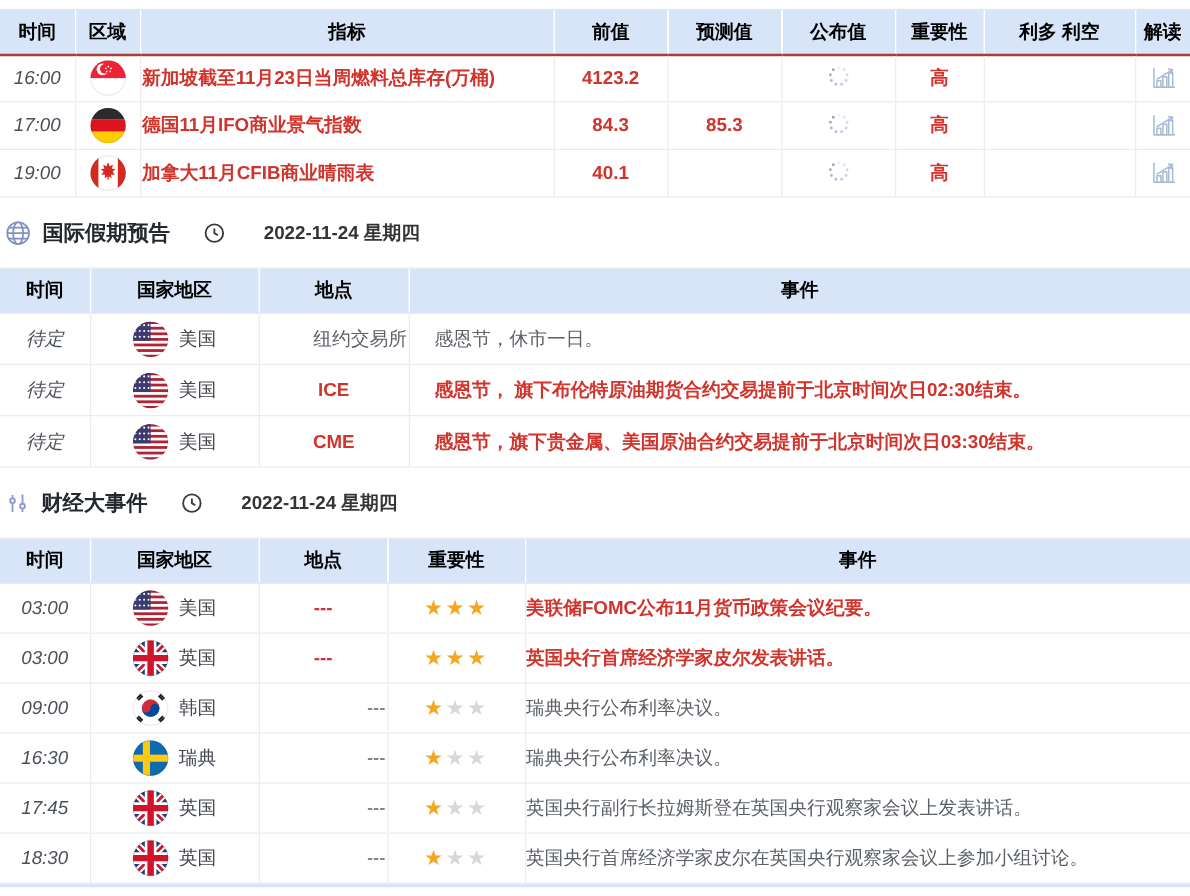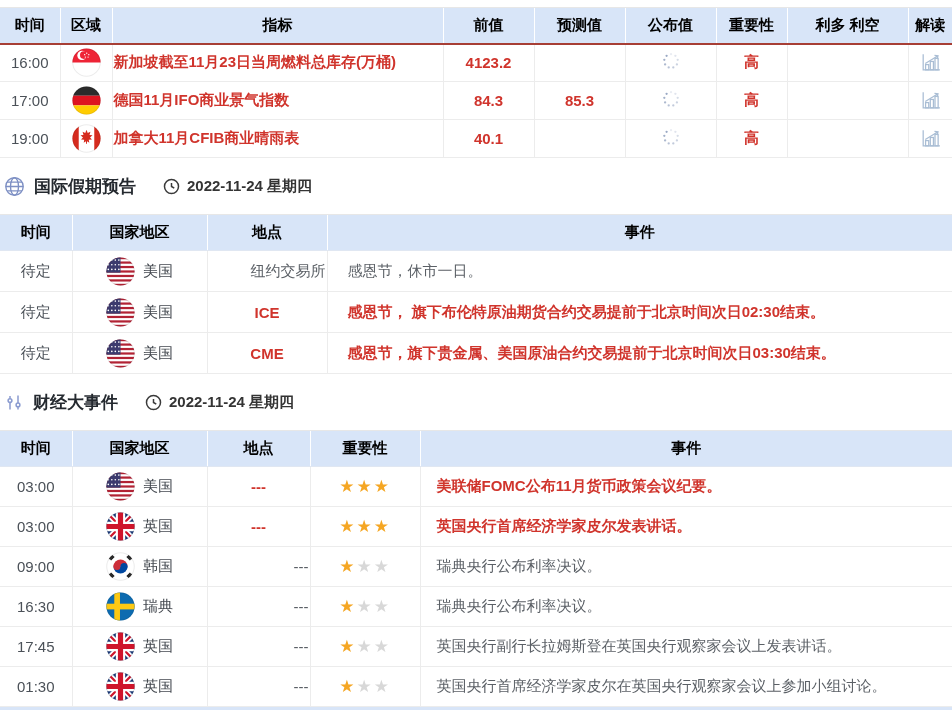--- a/index.html
+++ b/index.html
@@ -37,24 +37,24 @@
   td:first-child { border-left:none; }
 
   .t-ind thead th { border-bottom:2px solid #a73e35; }
   .t-hol thead th, .t-evt thead th { border-bottom:1px solid #e0e7f2; }
   .t-ind td { height:38px; }
   .t-hol td { height:41px; }
   .t-evt td { height:40px;margin-left:12px; }
 
   .red   { color:#d0342c; font-weight:bold; }
   .grayt { color:#5b6066; font-weight:normal;text-align:right; }
-  .c-time { color:#4b5158; }
+  .c-time { color:#4b5158;font-style:italic; }
   .c-indicator { text-align:left; }
   .c-event { text-align:left; padding-left:20px; }
-  .t-evt .c-event { padding-left:16px; }
+  .t-evt .c-event { padding-left:0; }
 
   .flag { display:inline-block; width:29px; height:29px; vertical-align:middle; }
   .country-cell .flag { margin-right:8px; }
   .country-name { color:#43484f; vertical-align:middle; }
 
   .interp-btn {
     background:none; border:none; padding:0; margin:0; cursor:pointer;
     display:inline-block; line-height:0; vertical-align:middle;
   }
 
@@ -63,21 +63,21 @@
   .star-off { color:#d8d8d8; }
 
   .section-head {
     display:flex; align-items:center;
     height:56px; padding-left:4px;
   }
   .section-title {
     font-size:17px; font-weight:bold; color:#24292f; margin-left:9px;
   }
   .section-date {
-    display:flex; align-items:center; margin-left:27px;
+    display:flex; align-items:center; margin-left:27px;gap:24px;
   }
   .section-date .date-text {
     font-size:15px; font-weight:bold; color:#343434; margin-left:7px;
   }
   .icon-wrap { display:inline-block; line-height:0; }
 
   .bottom-peek { height:3px; background:#d8e5f8; width:952px; }
 </style>
 </head>
 <body>
@@ -551,21 +551,21 @@
                   <path d="M14 0 V28 M0 14 H28" stroke="#fff" stroke-width="9"></path>
                   <path d="M14 0 V28 M0 14 H28" stroke="#cf142b" stroke-width="5"></path>
                 </g>
                 <circle cx="14" cy="14" r="13.3" fill="none" stroke="rgba(0,0,0,0.08)"></circle>
               </svg></span><span class="country-name">英国</span></td>
           <td class="grayt">---</td>
           <td><span class="stars"><span class="star-on">★</span><span class="star-off">★</span><span class="star-off">★</span></span></td>
           <td class="c-event grayt">英国央行副行长拉姆斯登在英国央行观察家会议上发表讲话。</td>
         </tr>
         <tr>
-          <td class="c-time">01:30</td>
+          <td class="c-time">18:30</td>
           <td class="country-cell"><span class="flag"><svg width="29" height="29" viewBox="0 0 28 28">
                 <defs>
                   <clipPath id="fc12">
                     <circle cx="14" cy="14" r="13.6"></circle>
                   </clipPath>
                 </defs>
                 <g clip-path="url(#fc12)">
                   <rect width="28" height="28" fill="#1e3c78"></rect>
                   <path d="M0 0 28 28 M28 0 0 28" stroke="#fff" stroke-width="5.5"></path>
                   <path d="M0 0 28 28 M28 0 0 28" stroke="#cf142b" stroke-width="2.2"></path>

